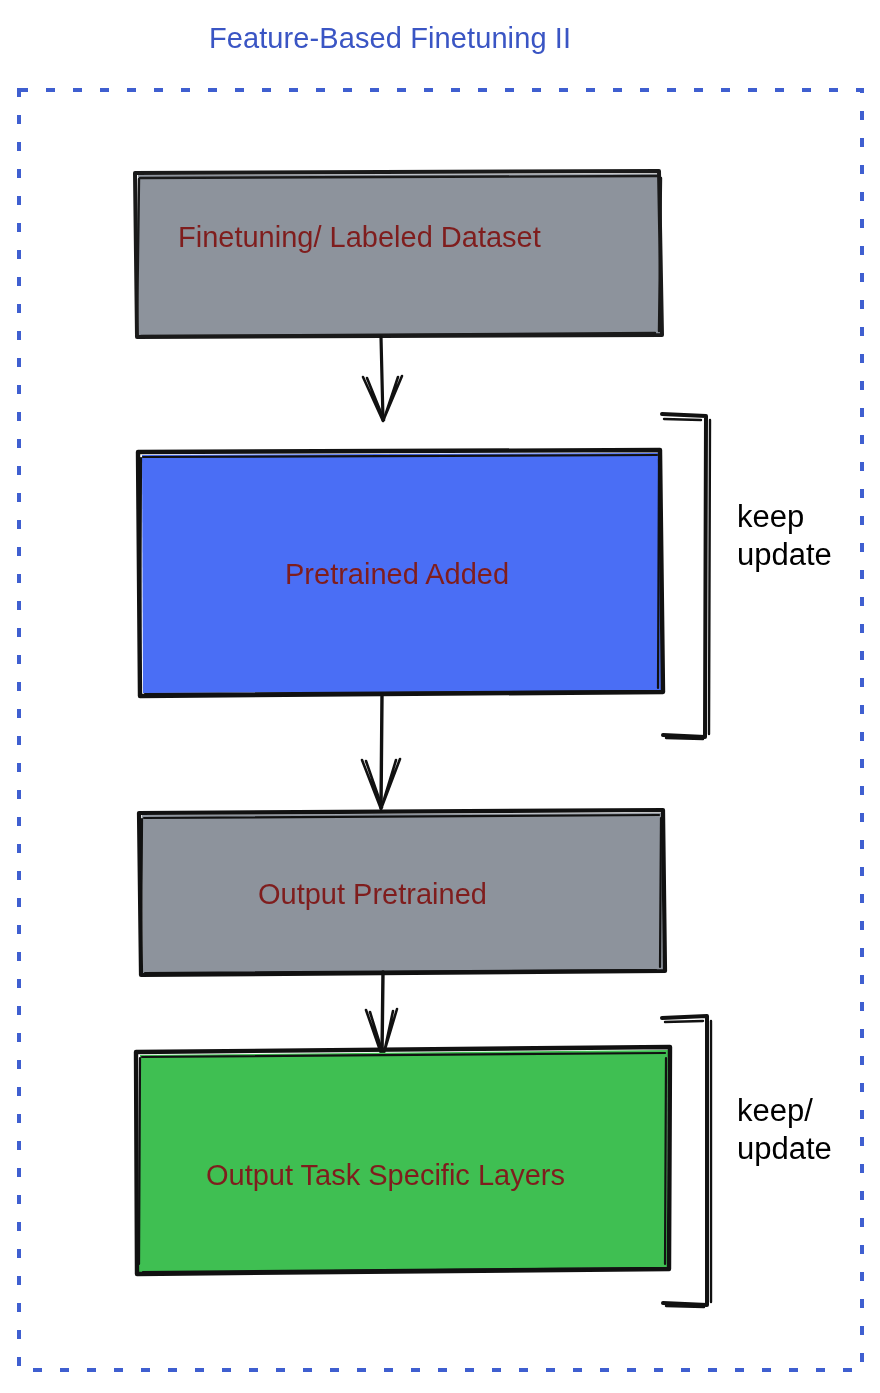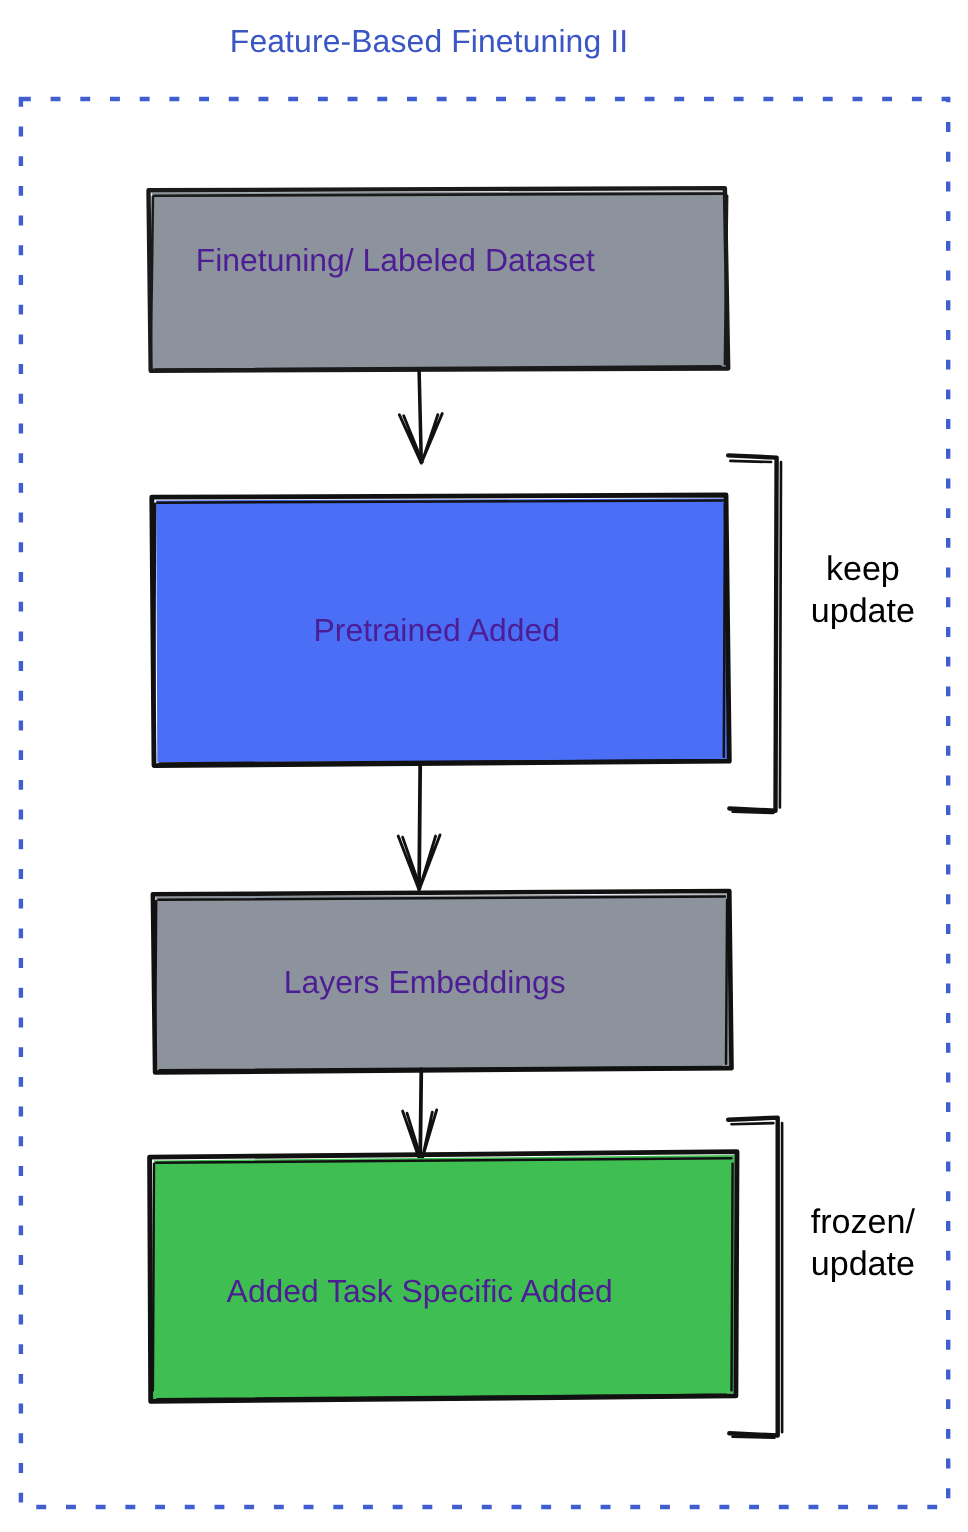--- a/index.html
+++ b/index.html
@@ -28,33 +28,32 @@
     text-align: center;
     font-size: 29px;
     font-family: "Liberation Sans", sans-serif;
     color: #3a55c4;
     letter-spacing: 0.1px;
     white-space: nowrap;
   }
   .node-label {
     position: absolute;
     font-family: "Liberation Sans", sans-serif;
-    color: #4c1d95;
+    color: #7f1d1d;
     font-size: 29px;
     white-space: nowrap;
     line-height: 1.05;
   }
   .bracket-label {
     position: absolute;
     font-family: "Liberation Sans", sans-serif;
     color: #000000;
     font-size: 31px;
     line-height: 1.22;
     white-space: pre;
-    text-align: center;
   }
 </style>
 </head>
 <body>
 
 <svg id="canvas" viewBox="0 0 880 1393" xmlns="http://www.w3.org/2000/svg">
 
   <rect x="19" y="90" width="843" height="1280" fill="none" stroke="#3f5fd0" stroke-width="4" stroke-dasharray="9 18" stroke-linecap="butt"></rect>
 
   <g>
@@ -108,19 +107,19 @@
   </g>
 
 </svg>
 
 <div class="diagram-title">Feature-Based Finetuning II</div>
 
 <div class="node-label" style="left:178px; top:222px;">Finetuning/ Labeled Dataset</div>
 
 <div class="node-label" style="left:285px; top:559px;">Pretrained Added</div>
 
-<div class="node-label" style="left:258px; top:879px;">Layers Embeddings</div>
+<div class="node-label" style="left:258px; top:879px;">Output Pretrained</div>
 
-<div class="node-label" style="left:206px; top:1160px;">Added Task Specific Added</div>
+<div class="node-label" style="left:206px; top:1160px;">Output Task Specific Layers</div>
 
 <div class="bracket-label" style="left:737px; top:498px;"><span>keep</span><br><span>update</span></div>
 
-<div class="bracket-label" style="left:737px; top:1092px;"><span>frozen/</span><br><span>update</span></div>
+<div class="bracket-label" style="left:737px; top:1092px;"><span>keep/</span><br><span>update</span></div>
 
 </body></html>

